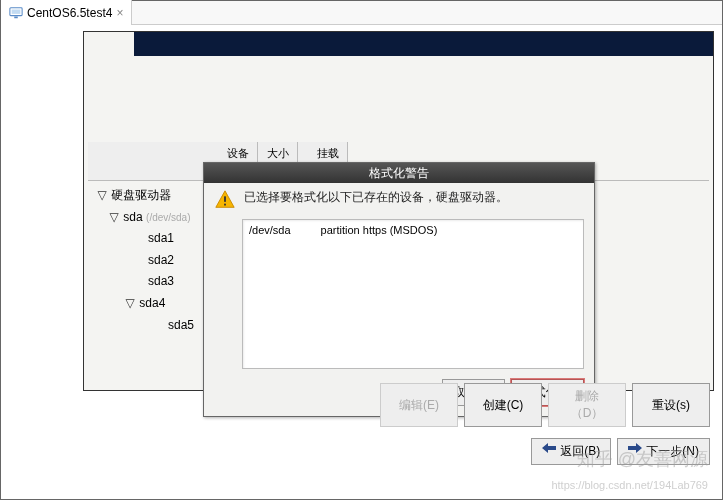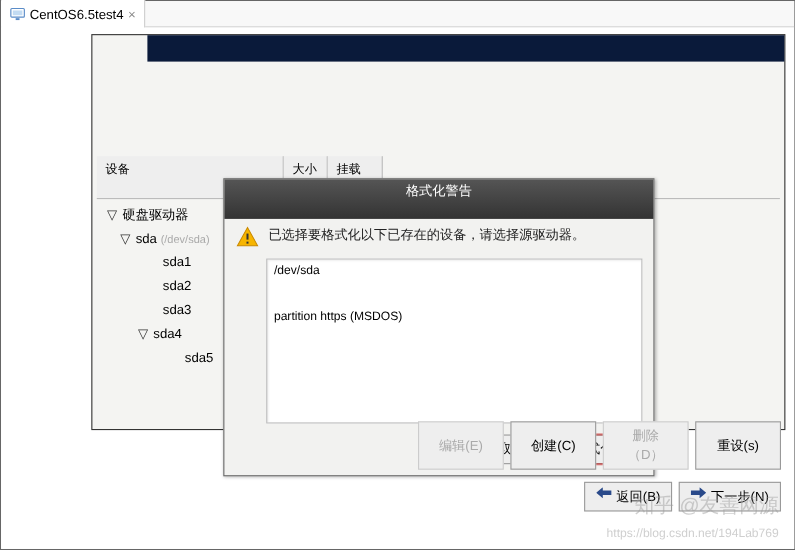--- a/index.html
+++ b/index.html
@@ -63,21 +63,21 @@
   }
   .column-headers {
     display: flex;
     border-bottom: 1px solid #bbb;
   }
   .column-headers div {
     padding: 4px 8px;
     border-right: 1px solid #bbb;
     background: #eee;
     font-size: 11px;
-    text-align: left;
+    text-align: right;
   }
   .col-device { width: 170px; }
   .col-size { width: 40px; }
   .col-mount { width: 50px; }
 
   .tree {
     padding: 4px 8px;
     line-height: 1.8;
     font-size: 12px;
   }
@@ -92,42 +92,42 @@
   
   .modal {
     position: absolute;
     top: 137px; left: 202px;
     width: 392px;
     background: #f2f2f0;
     border: 1px solid #666;
     box-shadow: 1px 1px 3px rgba(0,0,0,0.3);
   }
   .modal-title {
-    height: 36px;
+    height: 20px;
     background: linear-gradient(#555,#333);
     color: #fff;
     text-align: center;
     line-height: 20px;
     font-size: 12px;
   }
   .modal-body { padding: 6px 10px 10px 10px; }
   .modal-row { display: flex; align-items: flex-start; gap: 8px; }
   .warn-icon { width: 22px; height: 22px; flex-shrink: 0; }
   .modal-msg { font-size: 12px; color: #222; line-height: 1.4; }
   .dev-list {
     margin-top: 8px;
     margin-left: 28px;
     height: 150px;
     border: 1px solid #bbb;
     background: #fff;
     padding: 4px 6px;
     font-size: 11px;
     box-shadow: inset 1px 1px 2px rgba(0,0,0,0.08);
   }
-  .dev-list-row { display: flex; gap: 30px; flex-direction: column; }
+  .dev-list-row { display: flex; gap: 30px; }
   .modal-btns { display: flex; justify-content: flex-end; gap: 6px; margin-top: 10px; }
   .btn {
     padding: 4px 10px;
     border: 1px solid #999;
     background: #eee;
     font-size: 12px;
     cursor: pointer;
   }
   .btn.highlight { outline: 2px solid rgba(200,40,40,0.6); outline-offset: -1px; }
 
@@ -219,21 +219,21 @@
 
     <div class="modal">
       <div class="modal-title">格式化警告</div>
       <div class="modal-body">
         <div class="modal-row">
           <svg class="warn-icon" viewBox="0 0 24 24">
             <path d="M12 2 L22 20 L2 20 Z" fill="#f7b500" stroke="#c98900" stroke-width="1"></path>
             <rect x="11" y="8" width="2" height="6" fill="#333"></rect>
             <rect x="11" y="16" width="2" height="2" fill="#333"></rect>
           </svg>
-          <div class="modal-msg">已选择要格式化以下已存在的设备，请选择源驱动器。</div>
+          <div class="modal-msg">已选择要格式化以下已存在的设备，硬盘驱动器。</div>
         </div>
         <div class="dev-list">
           <div class="dev-list-row">
             <span>/dev/sda</span>
             <span>partition https (MSDOS)</span>
           </div>
         </div>
         <div class="modal-btns">
           <button class="btn">取消(C)</button>
           <button class="btn highlight">格式化(F)</button>

